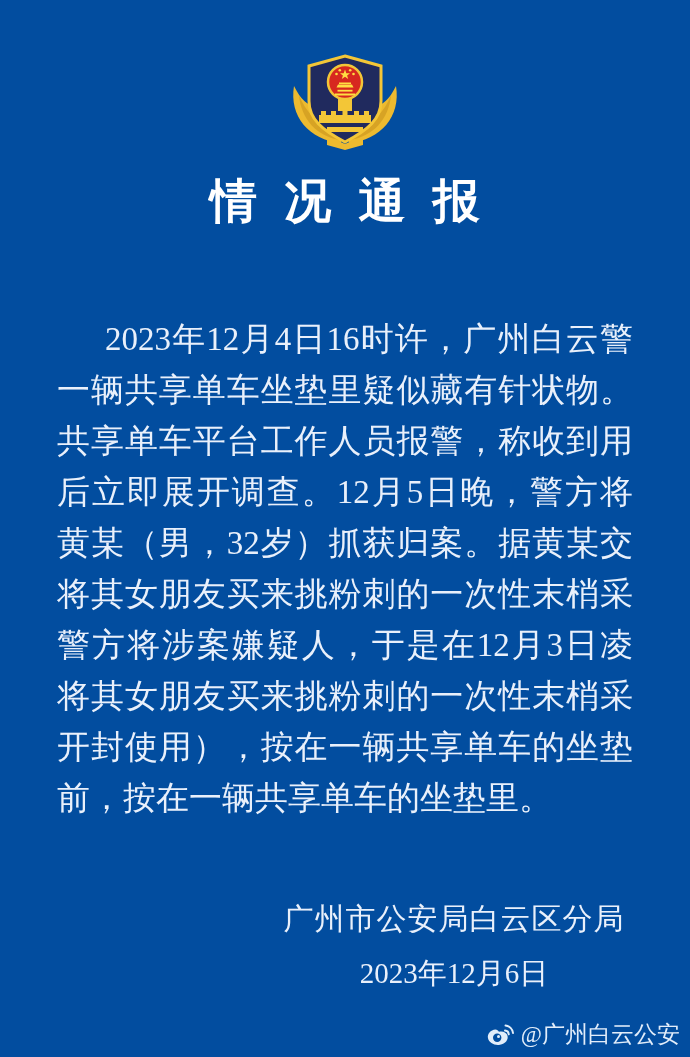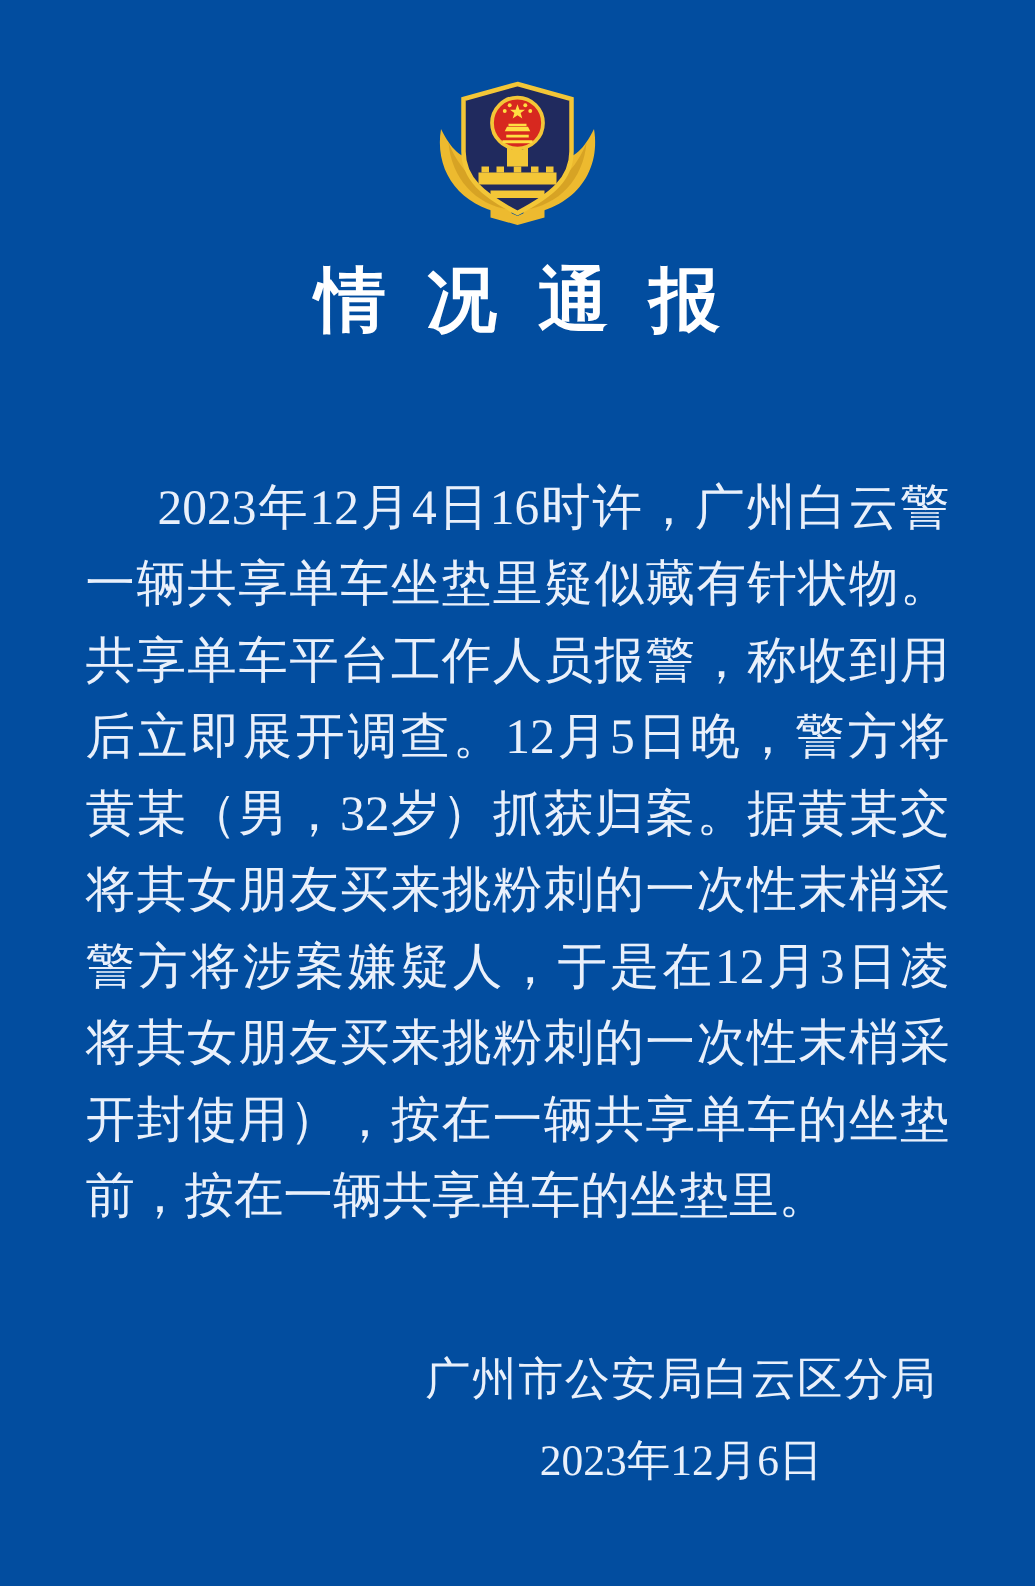--- a/index.html
+++ b/index.html
@@ -140,14 +140,28 @@
     <div class="line">将其女朋友买来挑粉刺的一次性末梢采血针，其</div>
     <div class="line">警方将涉案嫌疑人，于是在12月3日凌晨5时许，</div>
     <div class="line">将其女朋友买来挑粉刺的一次性末梢采血针（未</div>
     <div class="line">开封使用），按在一辆共享单车的坐垫里。目</div>
     <div class="line last">前，按在一辆共享单车的坐垫里。</div>
   </div>
 
   <div class="sig-agency">广州市公安局白云区分局</div>
   <div class="sig-date">2023年12月6日</div>
 
+  <div class="watermark">
+    <span>
+      <svg width="30" height="27" viewBox="0 0 30 27" aria-hidden="true">
+        <g fill="none" stroke="#E2EDFA" stroke-width="2" stroke-linecap="round">
+          <path d="M19.5,4.5 a8.5,8.5 0 0 1 7.5,7.5"></path>
+          <path d="M19,9.5 a4.2,4.2 0 0 1 3.8,3.8"></path>
+        </g>
+        <path d="M9.5,8.5 C4.5,9 1,13 2,17.3 C3,21.8 8.5,24.8 14,23.8 C19.5,22.8 22.5,18.8 21.5,14.8 C20.7,11.6 17,9.8 13,10.8 C12.3,9.6 11,8.7 9.5,8.5 Z" fill="#E2EDFA"></path>
+        <circle cx="11.2" cy="16.8" r="4.2" fill="#024D9F"></circle>
+        <circle cx="12.5" cy="15.5" r="1.5" fill="#E2EDFA"></circle>
+      </svg>
+    </span>
+    <span>@广州白云公安</span>
+  </div>
 
 </div>
 
 </body></html>

